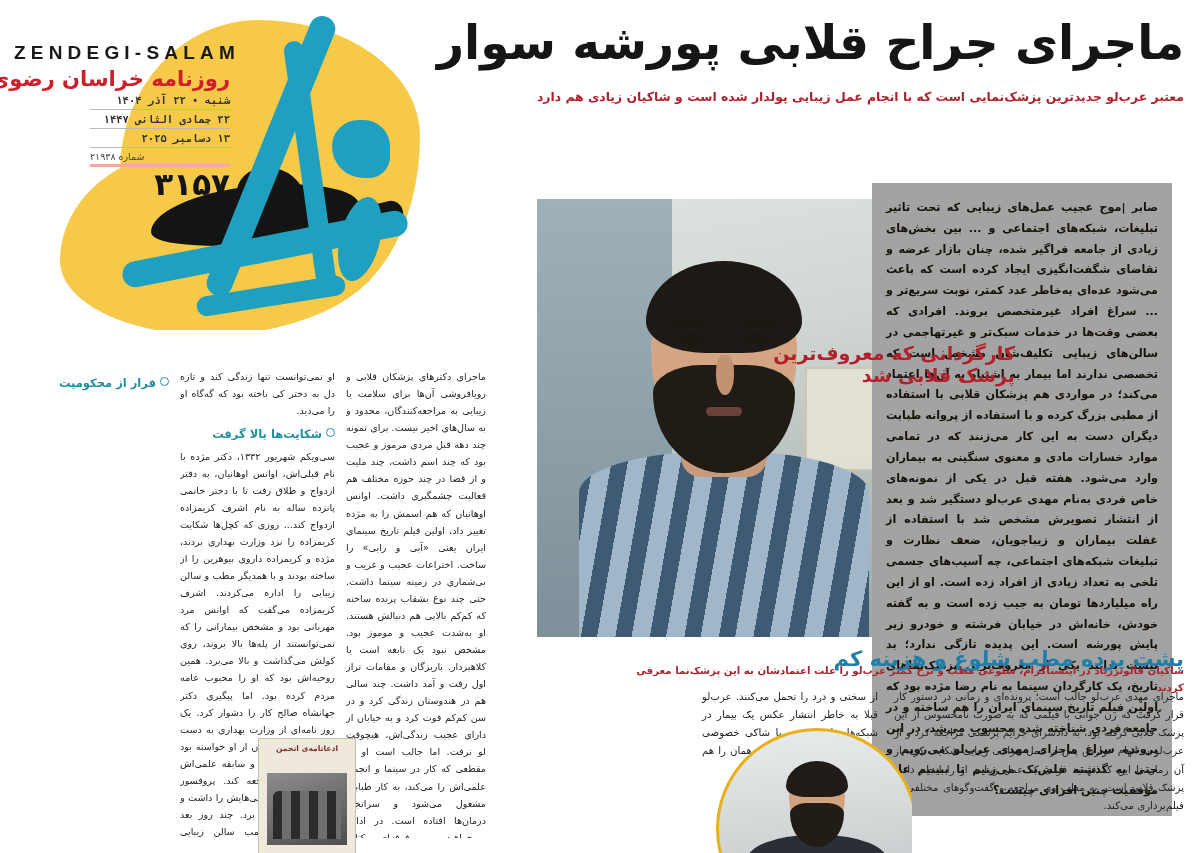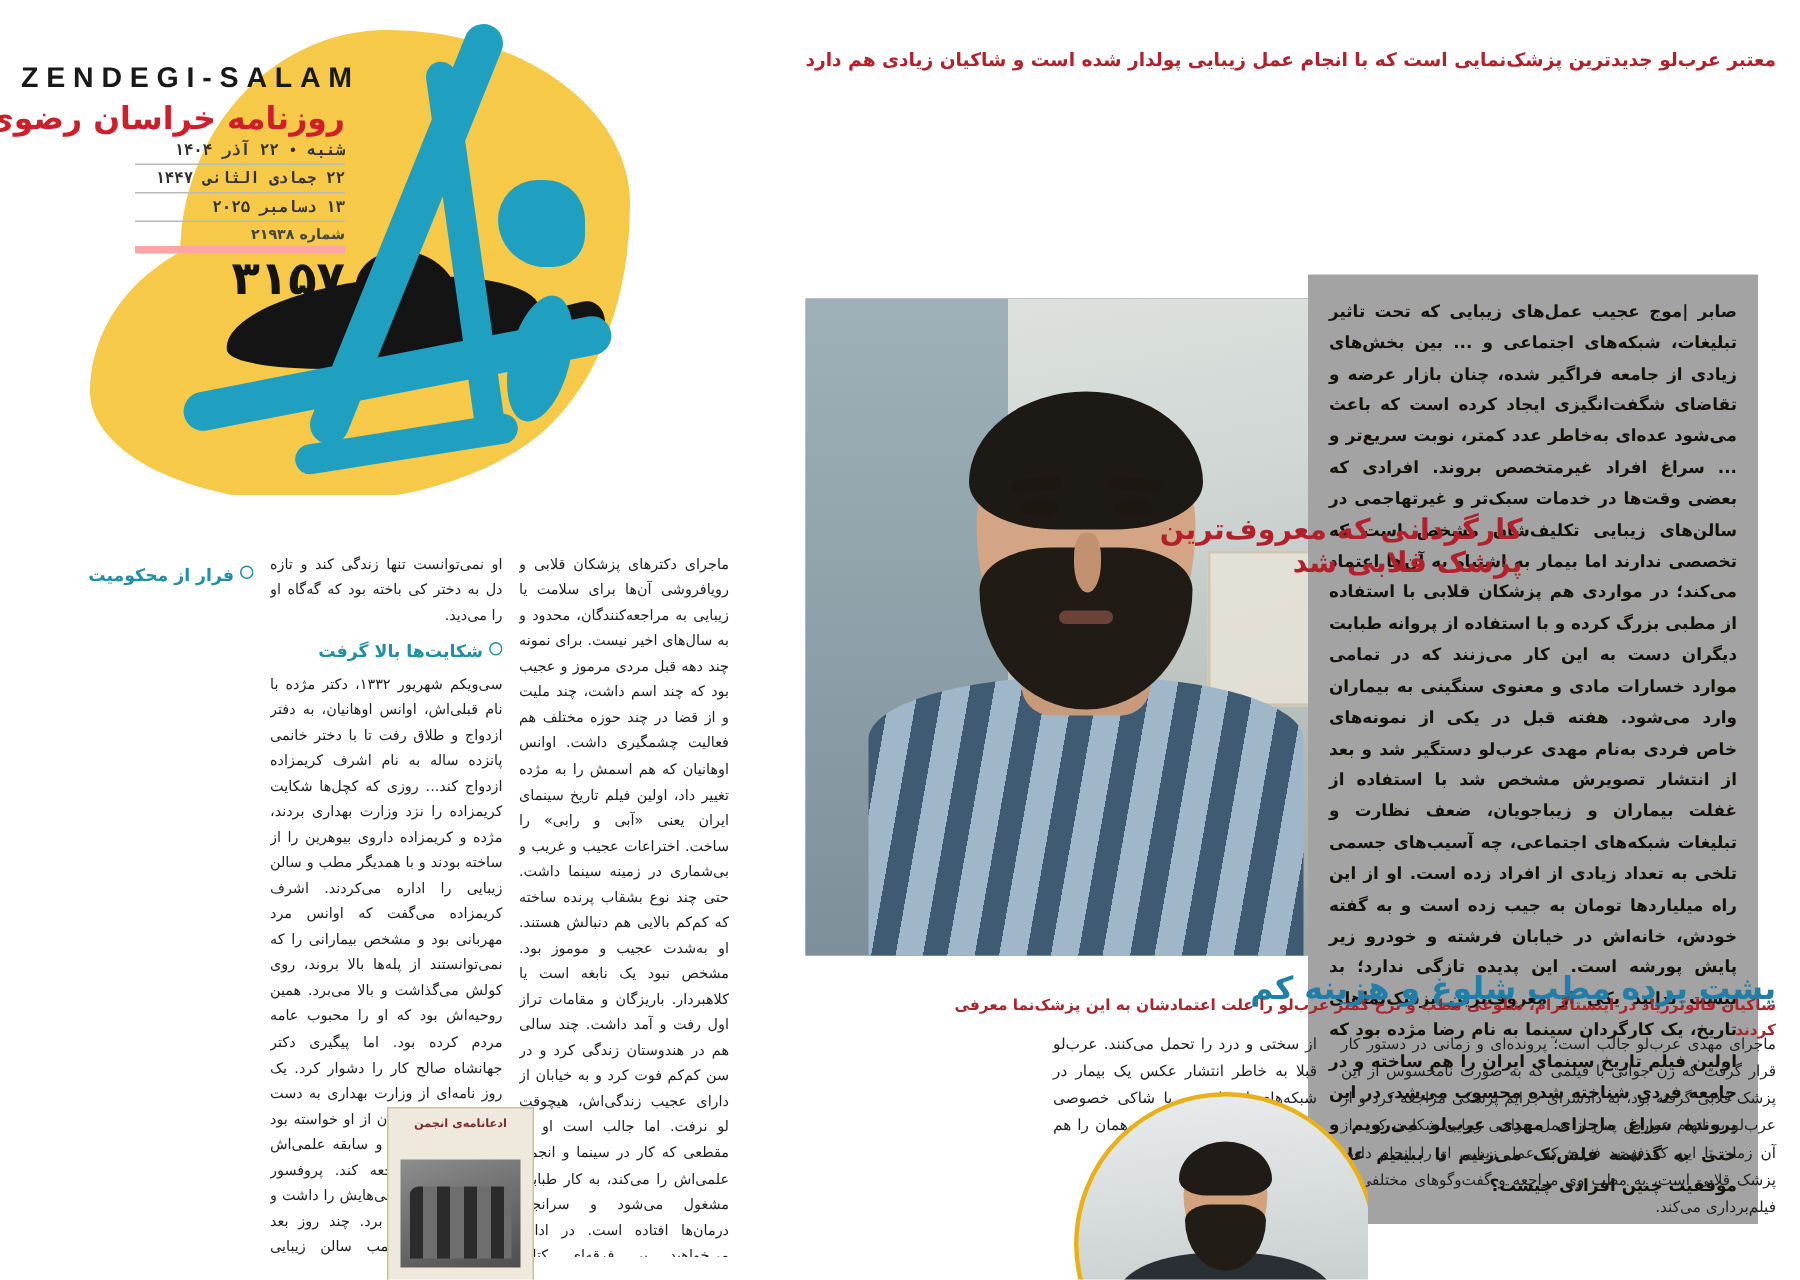--- a/index.html
+++ b/index.html
@@ -141,26 +141,26 @@
     padding: 3px 0 2px 0;
     text-align: right;
     direction: rtl;
     white-space: nowrap;
     width: 140px;
     margin-right: 0;
     font-family: Liberation Mono, monospace;
   }
   #issue-label {
     font-size: 9.5px;
-    font-weight: 700;
+    font-weight: 400;
     color: #444;
-    text-align: right;
+    text-align: left;
     width: 140px;
     padding-top: 3px;
-    border-bottom: 5px solid #fca5a5;
+    border-bottom: 3px solid #fca5a5;
     padding-bottom: 2px;
   }
   #issue-number {
     font-size: 31px;
     font-weight: 700;
     color: #141414;
     text-align: right;
     width: 140px;
     line-height: 1.05;
     padding-top: 1px;
@@ -501,20 +501,21 @@
     <div id="brand-fa">روزنامه خراسان رضوی</div>
     <div class="date-line">شنبه • ۲۲ آذر ۱۴۰۴</div>
     <div class="date-line">۲۲ جمادی الثانی ۱۴۴۷</div>
     <div class="date-line">۱۳ دسامبر ۲۰۲۵</div>
     <div id="issue-label">شماره ۲۱۹۳۸</div>
     <div id="issue-number">۳۱۵۷</div>
   </div>
 </div>
 
 <div id="headline-zone">
+  <h1 id="main-headline">ماجرای جراح قلابی پورشه سوار</h1>
   <div id="sub-headline">
     <div>معتبر عرب‌لو جدیدترین پزشک‌نمایی است که با انجام عمل زیبایی پولدار شده است و شاکیان زیادی هم دارد</div>
   </div>
 </div>
 
 <figure id="main-photo">
   <div class="photo-wall"></div>
   <div class="photo-door"></div>
   <div class="photo-sign"></div>
   <div class="subj-body"></div>

